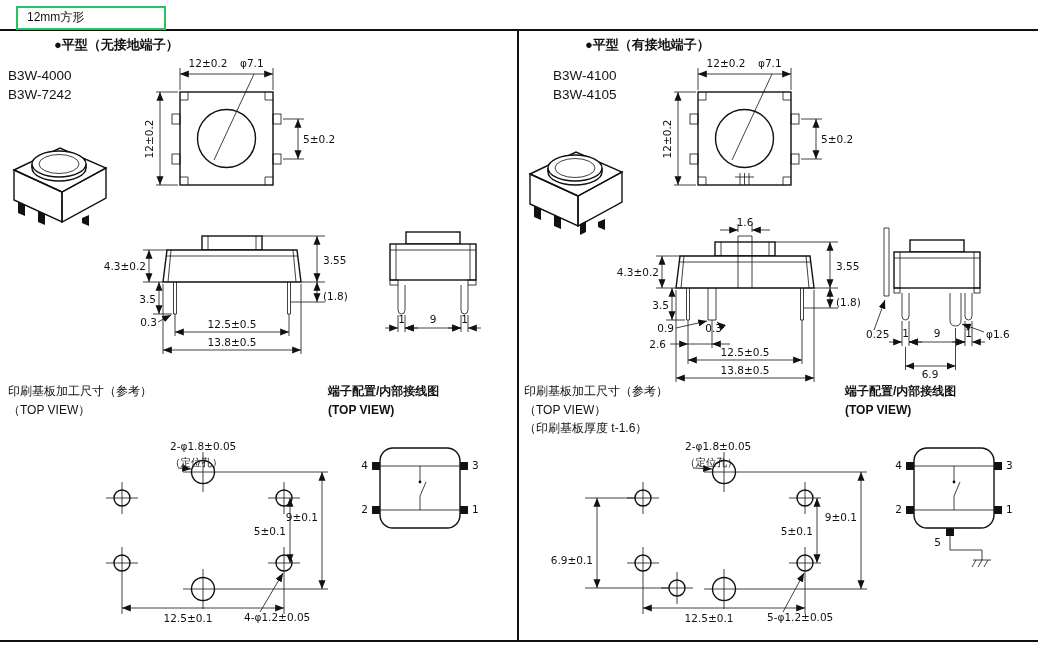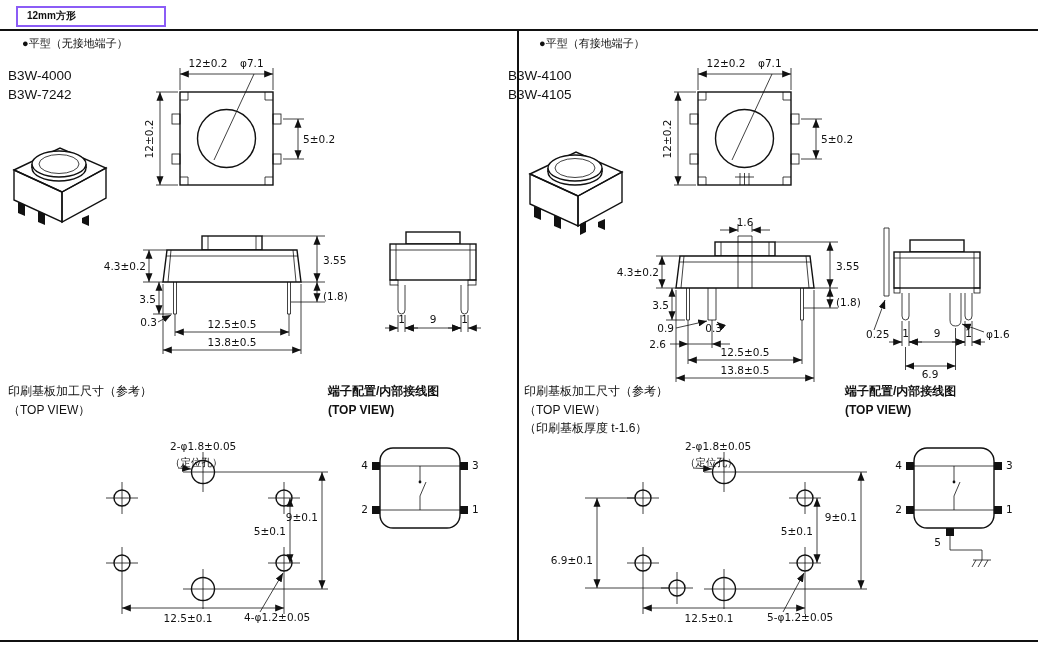--- a/index.html
+++ b/index.html
@@ -1,21 +1,21 @@
 <!DOCTYPE html>
 <html><head>
 <meta charset="utf-8">
 <style>
   html,body { margin:0; padding:0; background:#fff; }
   .page { position:relative; width:1038px; height:647px; background:#fff; overflow:hidden;
           font-family:"Liberation Sans","DejaVu Sans",sans-serif; color:#111; }
   .rule { position:absolute; background:#111; }
-  .tag-box { position:absolute; left:16px; top:6px; width:128px; border:2px solid #8b5cf6;
-             padding:1px 9px 2px; font-size:10px; font-weight:bold; background:#fff; z-index:3; }
-  .col-title { position:absolute; font-size:11px; font-weight:normal; white-space:nowrap; }
+  .tag-box { position:absolute; left:16px; top:6px; width:128px; border:2px solid #22c55e;
+             padding:1px 9px 2px; font-size:12px; font-weight:normal; background:#fff; z-index:3; }
+  .col-title { position:absolute; font-size:13px; font-weight:bold; white-space:nowrap;margin-left:32px; }
   .models { position:absolute; font-size:13.5px; line-height:19px;text-align:center; }
   .caption { position:absolute; font-size:12px; line-height:18.5px; white-space:nowrap; }
   .caption.bold { font-weight:bold; }
   svg { position:absolute; overflow:visible; }
   .ln { stroke:#111; stroke-width:1.4; fill:none; }
   .lnf { stroke:#111; stroke-width:1.4; fill:#fff; }
   .tn { stroke:#111; stroke-width:0.8; fill:none; }
   line.dd { stroke:#111; stroke-width:0.8; marker-start:url(#ah); marker-end:url(#ah); }
   line.de { stroke:#111; stroke-width:0.8; marker-end:url(#ah); }
   text.dt { font-size:10.5px; fill:#111; font-family:"DejaVu Sans","Liberation Sans",sans-serif; }
@@ -191,22 +191,22 @@
     <rect class="pin" x="20" y="30" width="8" height="8"></rect>
     <rect class="pin" x="108" y="30" width="8" height="8"></rect>
     <rect class="pin" x="20" y="74" width="8" height="8"></rect>
     <rect class="pin" x="108" y="74" width="8" height="8"></rect>
     <text class="dt" x="16" y="37" text-anchor="end">4</text>
     <text class="dt" x="120" y="37">3</text>
     <text class="dt" x="16" y="81" text-anchor="end">2</text>
     <text class="dt" x="120" y="81">1</text>
   </svg>
 
-  <div class="col-title" style="left:539px;top:36px">●平型（有接地端子）</div>
-  <div class="models" style="left:508px;top:66px">
+  <div class="col-title" style="left:553px;top:36px">●平型（有接地端子）</div>
+  <div class="models" style="left:553px;top:66px">
     <div>B3W-4100</div>
     <div>B3W-4105</div>
   </div>
 
   <svg style="left:518px;top:130px" width="120" height="112" viewBox="0 0 120 112">
     <polygon class="ln" points="12,44 58,22 104,42 60,66" fill="#dcdcdc"></polygon>
     <polygon class="ln" points="12,44 60,66 60,96 12,74" fill="#4a4a4a"></polygon>
     <polygon class="ln" points="60,66 104,42 104,72 60,96" fill="#2b2b2b"></polygon>
     <polygon class="pin" points="16,76 23,79 23,90 16,87"></polygon>
     <polygon class="pin" points="36,85 43,88 43,99 36,96"></polygon>

